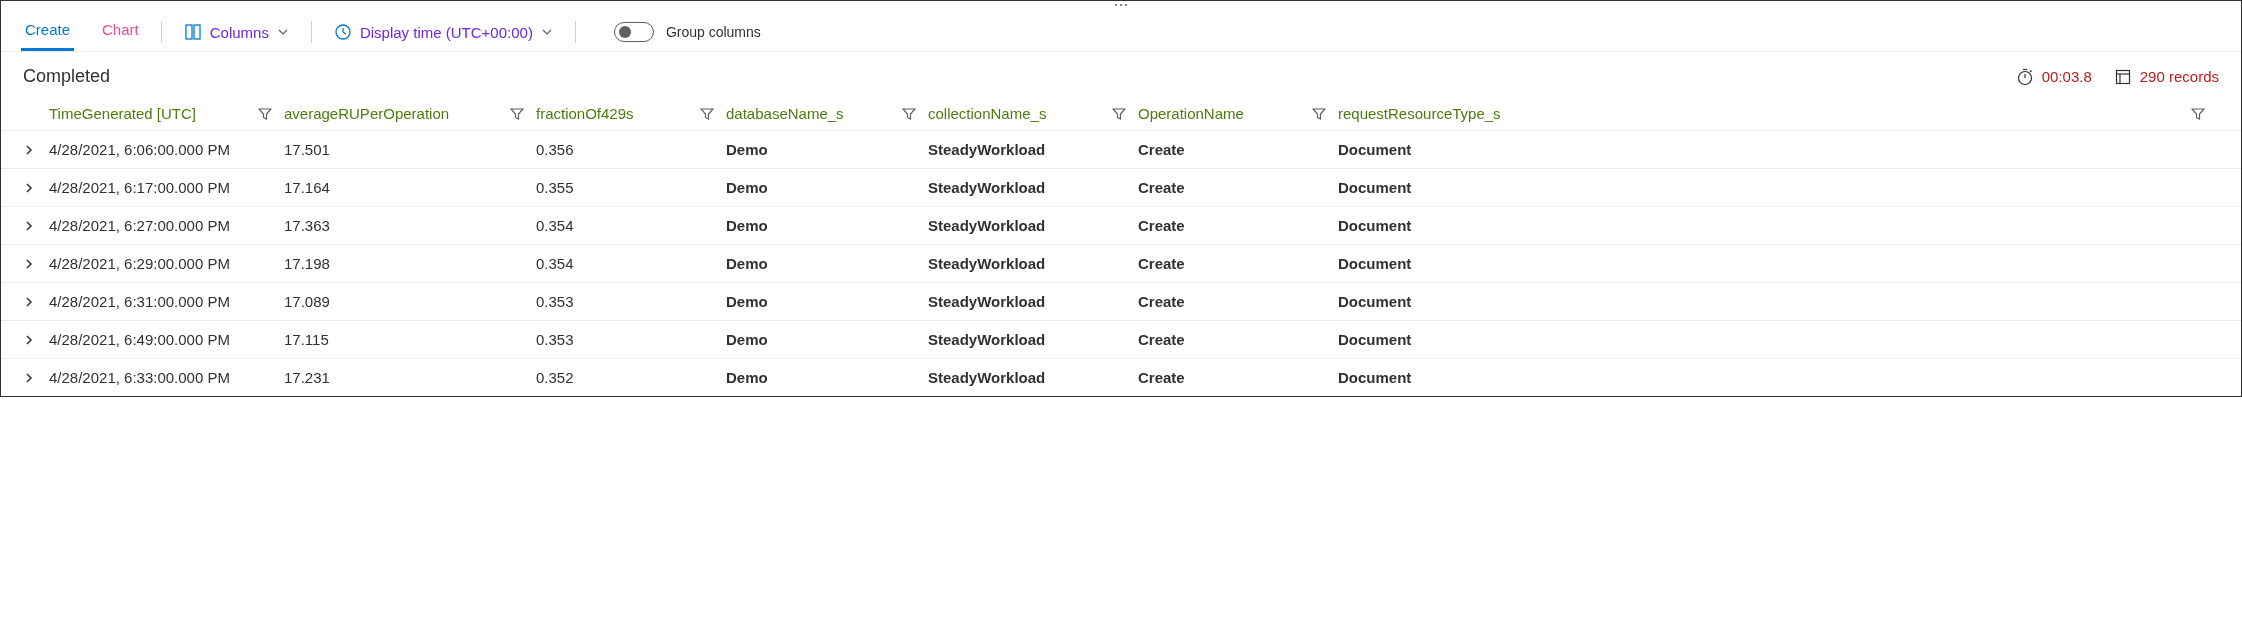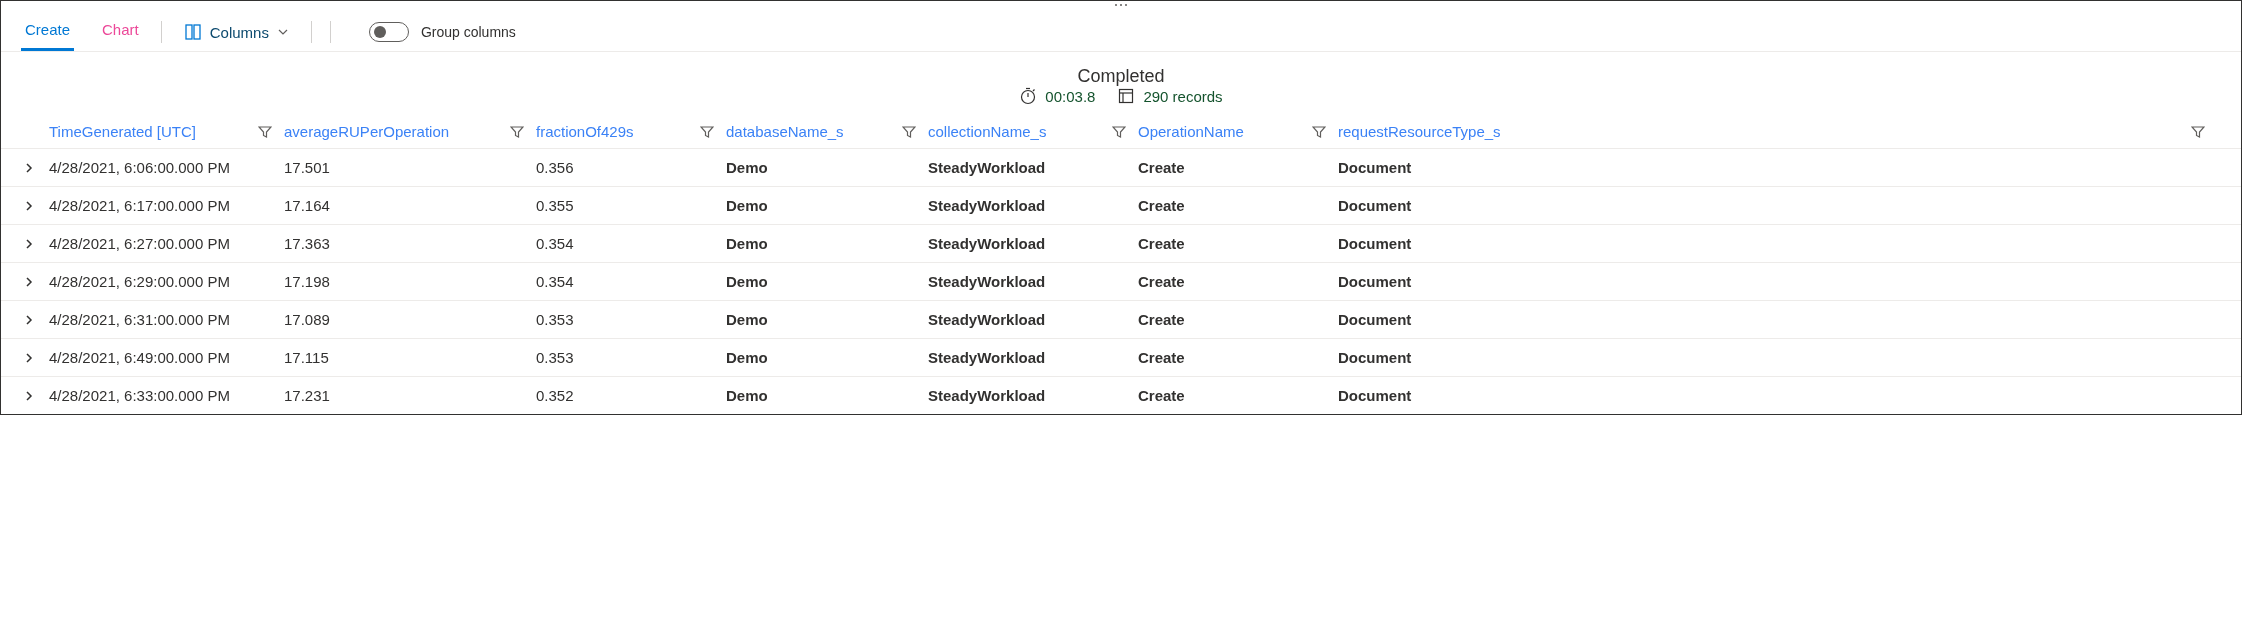--- a/index.html
+++ b/index.html
@@ -49,21 +49,21 @@
       width: 1px;
       height: 22px;
       background: #d2d0ce;
     }
     .toolbar-btn {
       display: flex;
       align-items: center;
       gap: 8px;
       padding: 6px 4px;
       cursor: pointer;
-      color: #0c4a6e;
+      color: #6d28d9;
       font-size: 15px;
     }
     .toolbar-btn svg {
       flex-shrink: 0;
     }
     .chevron-down {
       width: 12px;
       height: 12px;
     }
     .toggle-wrap {
@@ -88,50 +88,49 @@
       border-radius: 50%;
       position: absolute;
       top: 3px;
       left: 4px;
     }
     .status-bar {
       display: flex;
       align-items: center;
       justify-content: space-between;
       padding: 14px 22px 10px 22px;
-      flex-direction: column;
     }
     .status-left {
       font-size: 18px;
       color: #323130;
     }
     .status-right {
       display: flex;
       align-items: center;
       gap: 22px;
-      color: #14532d;
+      color: #b91c1c;
       font-size: 15px;
     }
     .status-item {
       display: flex;
       align-items: center;
       gap: 8px;
     }
     .table {
       width: 100%;
     }
     .thead {
       display: flex;
       padding: 8px 0;
       border-bottom: 1px solid #edebe9;
     }
     .th {
       display: flex;
       align-items: center;
-      color: #3b82f6;
+      color: #4d7c0f;
       font-size: 15px;
       font-weight: 400;
       padding-right: 12px;
     }
     .th .label {
       flex: 1;
     }
     .filter-icon {
       color: #605e5c;
       cursor: pointer;
@@ -189,20 +188,30 @@
     <svg width="18" height="18" viewBox="0 0 18 18" fill="none" stroke="#0078d4" stroke-width="1.3">
         <rect x="2" y="2" width="6" height="14"></rect>
         <rect x="10" y="2" width="6" height="14"></rect>
       </svg>
     <span>Columns</span>
     <svg class="chevron-down" viewBox="0 0 12 12" fill="none" stroke="#605e5c" stroke-width="1.2">
         <polyline points="2,4 6,8 10,4"></polyline>
       </svg>
   </div>
   <div class="divider"></div>
+  <div class="toolbar-btn">
+    <svg width="18" height="18" viewBox="0 0 18 18" fill="none" stroke="#0078d4" stroke-width="1.3">
+        <circle cx="9" cy="9" r="7"></circle>
+        <polyline points="9,5 9,9 12,11"></polyline>
+      </svg>
+    <span>Display time (UTC+00:00)</span>
+    <svg class="chevron-down" viewBox="0 0 12 12" fill="none" stroke="#605e5c" stroke-width="1.2">
+        <polyline points="2,4 6,8 10,4"></polyline>
+      </svg>
+  </div>
   <div class="divider"></div>
   <div class="toggle-wrap">
     <div class="toggle">
       <div class="toggle-knob"></div>
     </div>
     <span>Group columns</span>
   </div>
 </div>
 
 <div class="status-bar">

